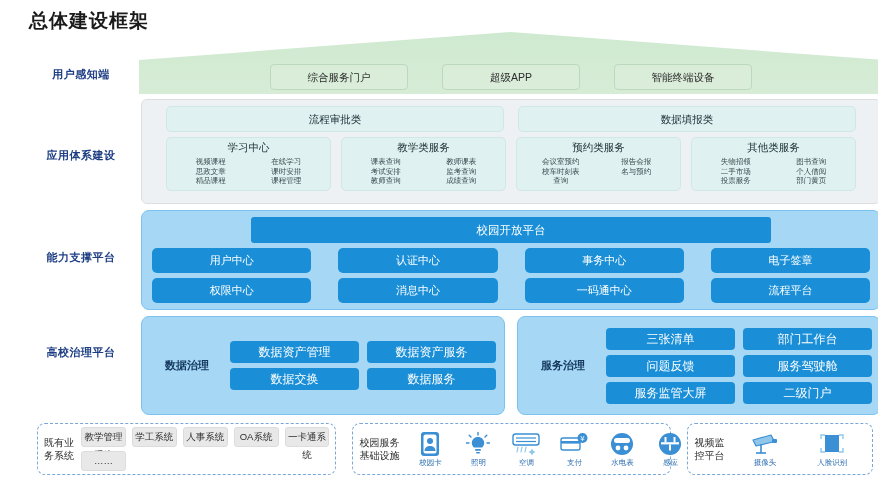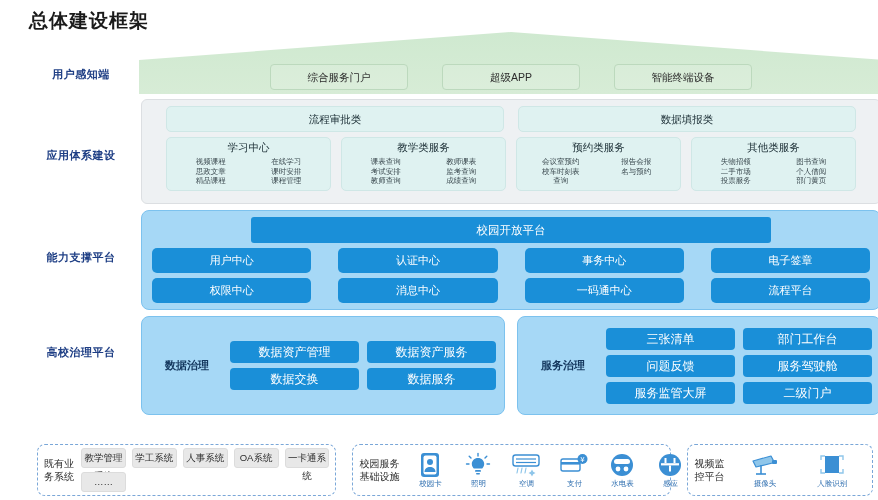--- a/index.html
+++ b/index.html
@@ -108,21 +108,21 @@
     flex:1;display:grid;grid-template-columns:1fr 1fr;
     column-gap:8px;row-gap:5px;
   }
   .gov-item{
     height:22px;line-height:22px;text-align:center;
     background:#1a8fd8;border-radius:4px;color:#fff;font-size:12px;
   }
 
   
   .bottom{
-    position:absolute;left:22px;top:444px;width:836px;height:52px;
+    position:absolute;left:22px;top:423px;width:836px;height:52px;
     display:flex;gap:16px;
   }
   .dashed{
     border:1px dashed #7aa7d8;border-radius:8px;
     box-sizing:border-box;padding:4px 6px;display:flex;align-items:center;gap:7px;
     background:#ffffff;
   }
   .panel-legacy{width:310px;}
   .panel-infra{flex:1;}
   .panel-video{width:192px;}

